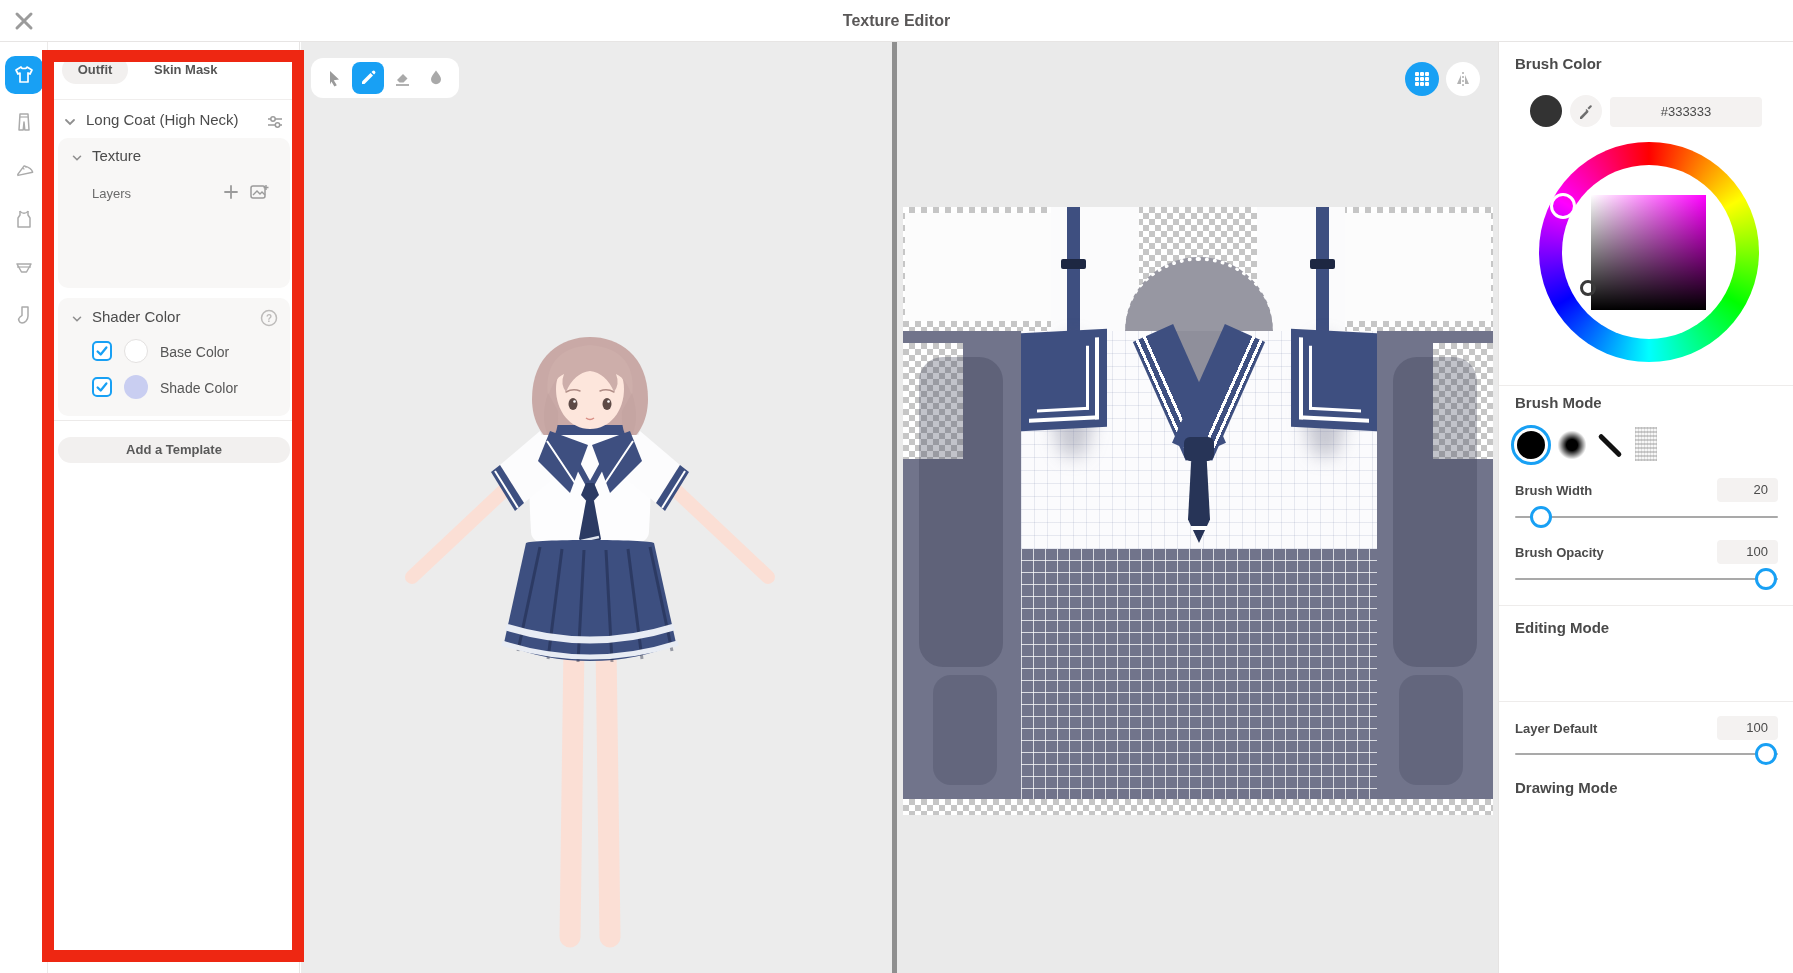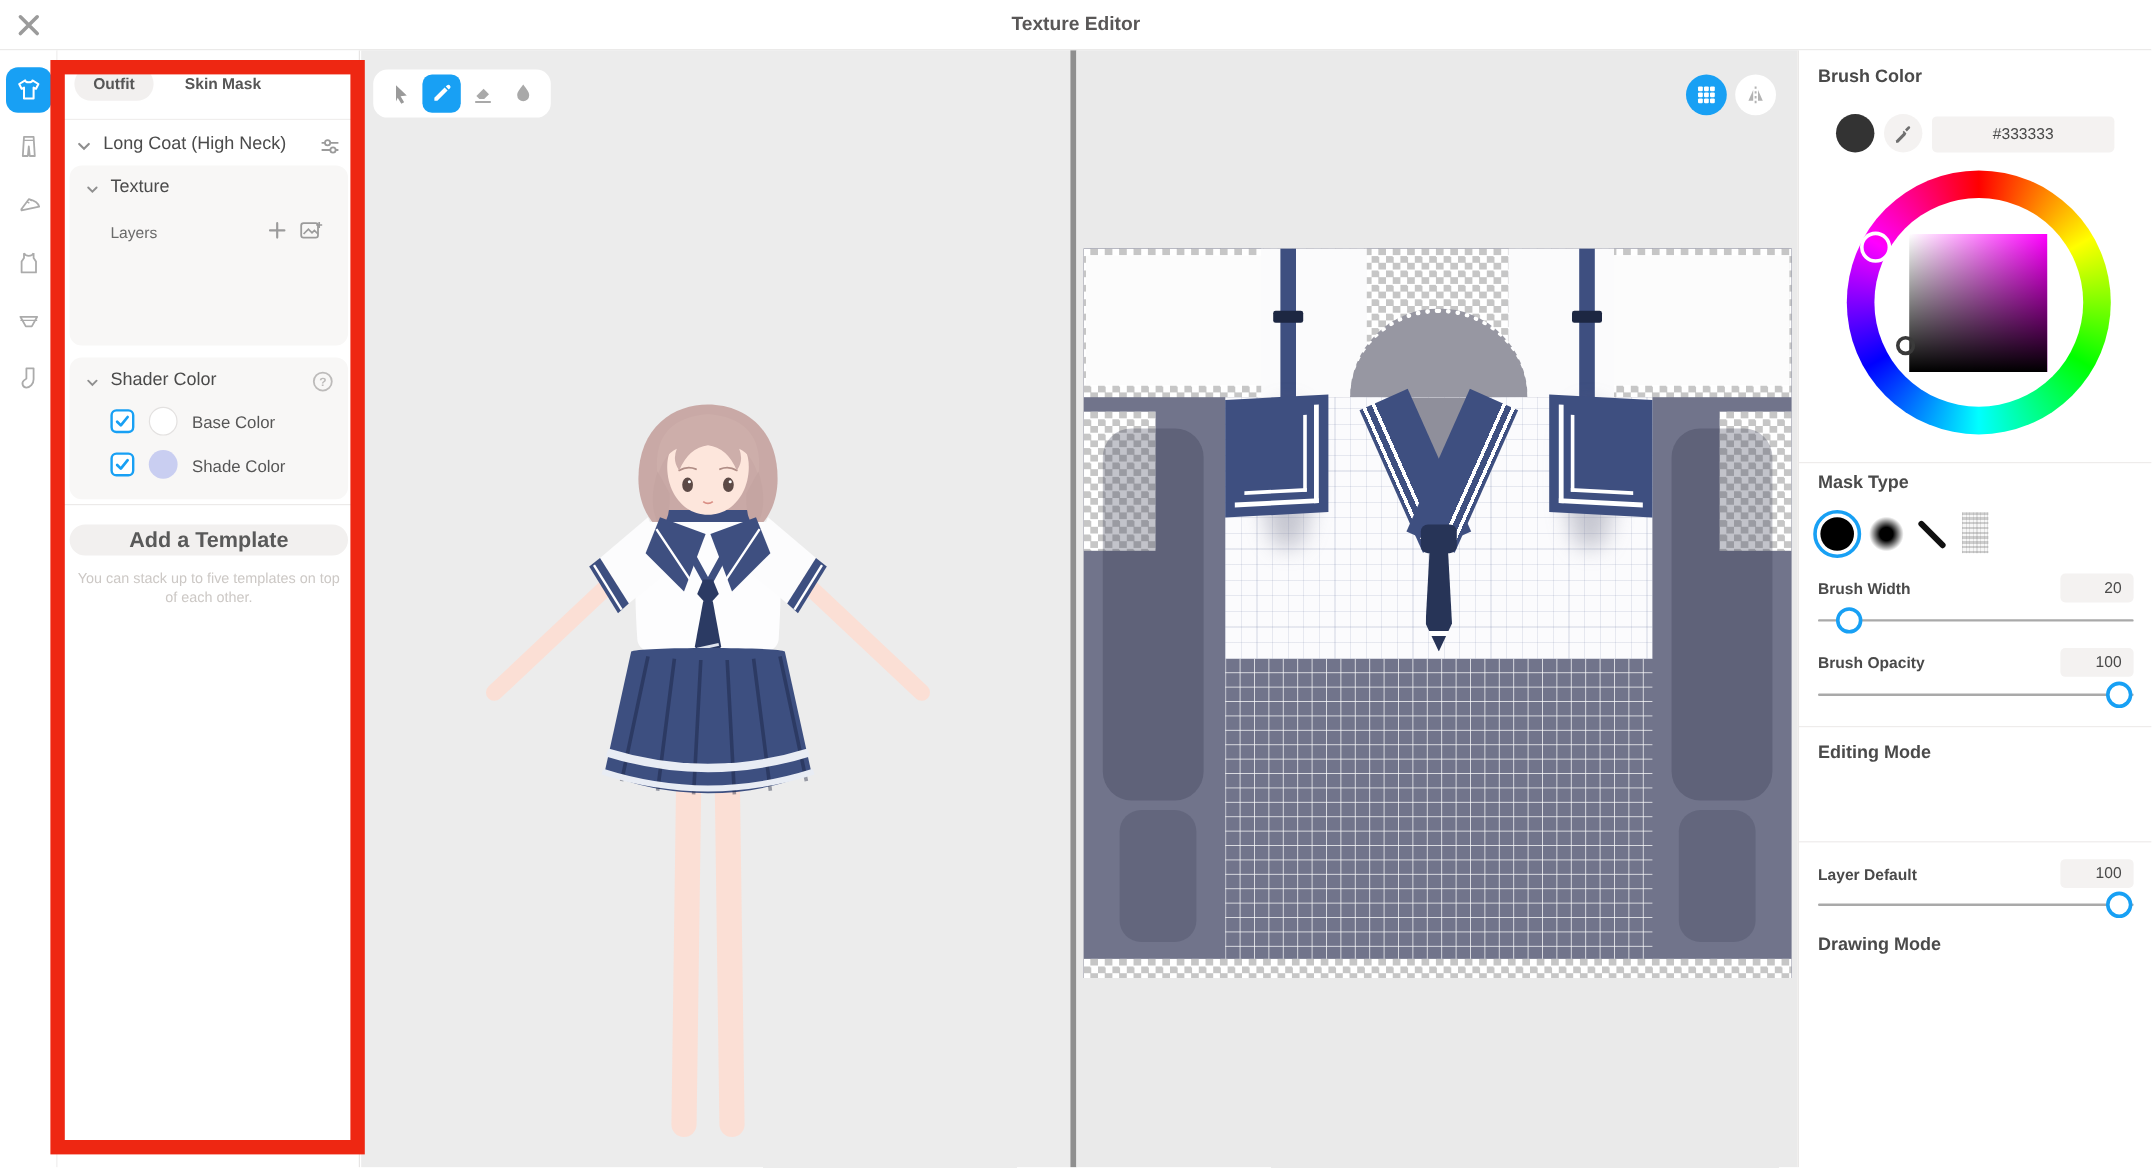--- a/index.html
+++ b/index.html
@@ -19,21 +19,21 @@
   .panel{left:48px;top:42px;width:252px;height:931px;background:#fff;border-right:1px solid #e7e5e4;box-sizing:border-box;}
   .tabrow{left:0;top:0;width:252px;height:58px;border-bottom:1px solid #f0eeed;box-sizing:border-box;}
   .tabpill{left:14px;top:14px;width:66px;height:28px;background:#f2f0ef;border-radius:14px;
            line-height:28px;text-align:center;font-size:13px;font-weight:bold;color:#565656;}
   .tabplain{left:96px;top:14px;height:28px;line-height:28px;font-size:13px;font-weight:bold;color:#565656;padding:0 10px;}
   .card{background:#f8f7f6;border-radius:10px;}
   .laborow{font-size:13px;color:#6b6b6b;}
   .layer-row{background:#2297ef;color:#fff;}
   .cbx{width:20px;height:20px;border:2px solid #18a0f4;border-radius:5px;background:#fff;box-sizing:border-box;
        display:flex;align-items:center;justify-content:center;}
-  .addbtn{background:#f2f0ef;border-radius:13px;text-align:center;line-height:26px;font-size:18px;font-weight:bold;color:#595959;}
+  .addbtn{background:#f2f0ef;border-radius:13px;text-align:center;line-height:26px;font-size:13px;font-weight:bold;color:#595959;}
   .hint{font-size:12px;color:#ccc8c5;text-align:center;line-height:1.35;}
   
   .viewport{left:301px;top:42px;width:591px;height:931px;background:#ececec;}
   .vtoolbar{left:10px;top:16px;width:148px;height:40px;background:#fff;border-radius:12px;
             display:flex;align-items:center;justify-content:space-around;padding:0 6px;box-sizing:border-box;}
   .toolbtn{width:32px;height:32px;border-radius:8px;display:flex;align-items:center;justify-content:center;}
   .toolbtn.active{background:#18a0f4;}
   .splitter{left:892px;top:42px;width:5px;height:931px;background:#8f8f8f;}
   
   .uvarea{left:897px;top:42px;width:601px;height:931px;background:#eaeaea;overflow:hidden;}
@@ -197,21 +197,20 @@
               <path d="M3 8.5l3.5 3.5L13 4" fill="none" stroke="#18a0f4" stroke-width="2.6" stroke-linecap="round" stroke-linejoin="round"></path>
             </svg>
           </span>
       </div>
       <div class="abs" style="left:66px;top:77px;width:24px;height:24px;border-radius:50%;background:#c9cef1;"></div>
       <div class="abs" style="left:102px;top:82px;font-size:14px;color:#565656;">Shade Color</div>
     </div>
 
     <div class="abs" style="left:0;top:378px;width:252px;border-top:1px solid #eceae9;"></div>
     <div class="abs addbtn" style="left:10px;top:395px;width:232px;height:26px;">Add a Template</div>
-    <div class="abs hint" style="left:14px;top:432px;width:224px;">You can stack up to five templates on top of each other.</div>
   </div>
 
   <div class="abs viewport">
     <div class="abs vtoolbar">
       <div class="toolbtn">
         <span>
             <svg width="20" height="20" viewBox="0 0 20 20">
               <path d="M6 3l9 8.5-5.2.8 3 5-2.4 1.2-3-5L6 16.5z" fill="#9a9a9a"></path>
             </svg>
           </span>
@@ -387,21 +386,21 @@
     <div class="abs valbox" style="left:111px;top:55px;width:152px;height:30px;line-height:30px;text-align:center;padding:0;">#333333</div>
 
     <div class="abs wheelring" style="left:40px;top:100px;">
       <div class="abs wheelhole"></div>
     </div>
     <div class="abs satsq"></div>
     <div class="abs" style="left:51px;top:151px;width:26px;height:26px;border-radius:50%;border:3px solid #fff;box-sizing:border-box;"></div>
     <div class="abs" style="left:81px;top:238px;width:16px;height:16px;border-radius:50%;border:3px solid #3a3a3a;box-sizing:border-box;"></div>
 
     <div class="abs divider" style="top:343px;"></div>
-    <div class="abs h15" style="left:16px;top:352px;">Mask Type</div>
+    <div class="abs h15" style="left:16px;top:352px;">Brush Mode</div>
     <div class="abs" style="left:12px;top:383px;width:40px;height:40px;border-radius:50%;border:3px solid #18a0f4;box-sizing:border-box;display:flex;align-items:center;justify-content:center;">
       <div style="width:28px;height:28px;border-radius:50%;background:#000;"></div>
     </div>
     <div class="abs" style="left:58px;top:388px;width:30px;height:30px;background:radial-gradient(circle,#000 0 26%,rgba(0,0,0,.55) 45%,rgba(0,0,0,0) 68%);"></div>
     <div class="abs" style="left:96px;top:388px;width:30px;height:30px;display:flex;align-items:center;justify-content:center;">
       <div style="width:30px;height:5px;background:#111;border-radius:3px;transform:rotate(45deg);"></div>
     </div>
     <div class="abs" style="left:136px;top:385px;width:22px;height:34px;opacity:.55;background:repeating-linear-gradient(0deg,rgba(90,90,90,.55) 0 2px,rgba(200,200,200,.25) 2px 4px),repeating-linear-gradient(90deg,rgba(120,120,120,.45) 0 1px,rgba(255,255,255,0) 1px 3px);"></div>
 
     <div class="abs h13" style="left:16px;top:441px;">Brush Width</div>

